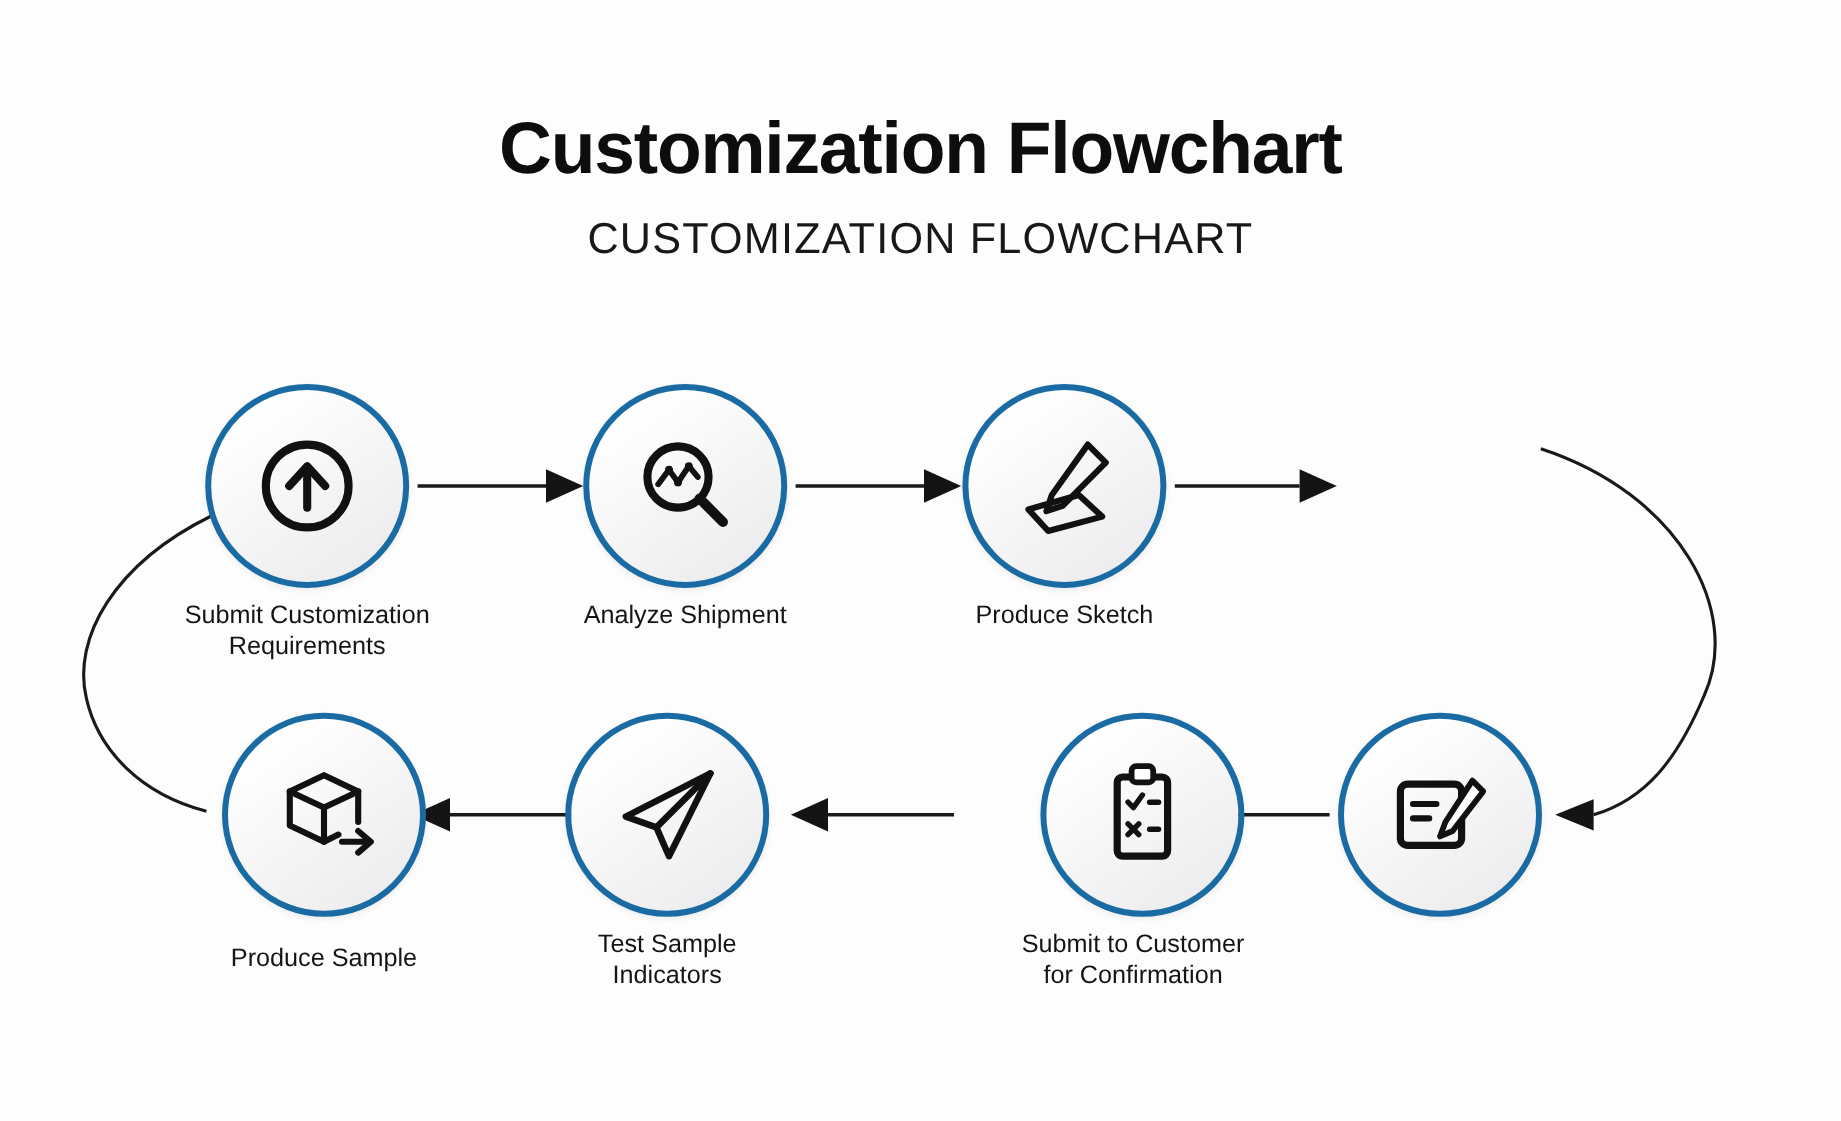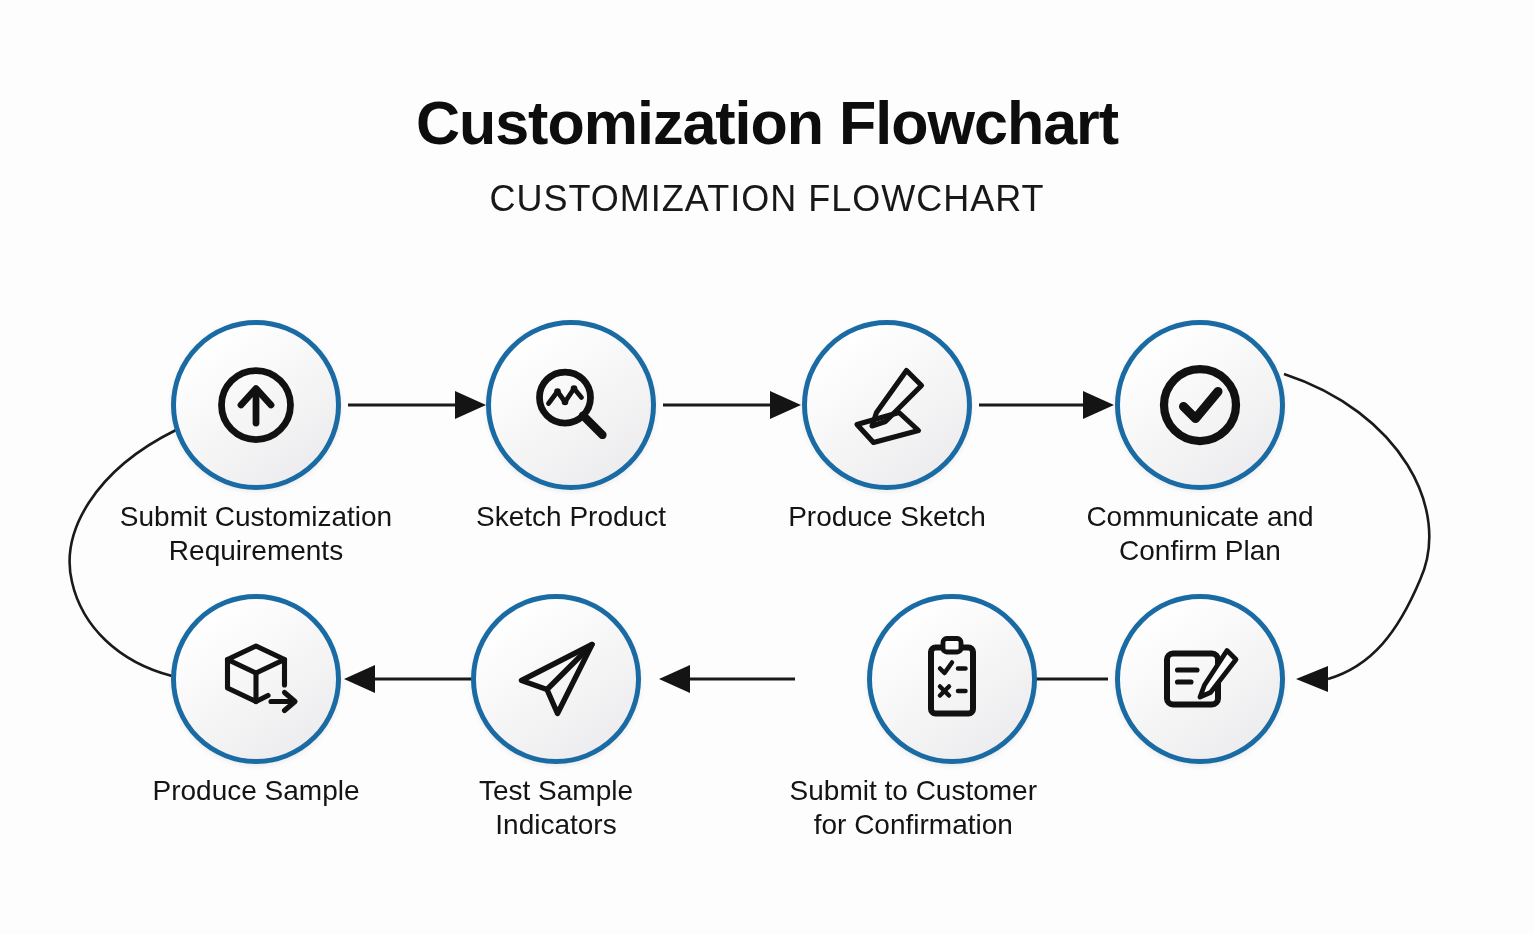--- a/index.html
+++ b/index.html
@@ -57,21 +57,21 @@
     border: 5px solid #1a6ba3;
     border-radius: 50%;
     background: linear-gradient(145deg, #ffffff 15%, #ececee 90%);
     display: flex;
     align-items: center;
     justify-content: center;
     box-shadow: 0 2px 5px rgba(0,0,0,0.07);
   }
   .label {
     margin-top: 10px;
-    font-size: 28px;
+    font-size: 21px;
     font-weight: 500;
     line-height: 1.22;
     color: #141414;
     text-align: center;
     white-space: pre-line;
   }
   .icon { display: block; }
 </style>
 </head>
 <body>
@@ -125,45 +125,35 @@
     <div class="circle">
       <svg class="icon" width="96" height="96" viewBox="0 0 64 64" fill="none" stroke="#111" stroke-linecap="round" stroke-linejoin="round">
         <circle cx="28" cy="27" r="17" stroke-width="4.5"></circle>
         <line x1="40" y1="39" x2="53" y2="52" stroke-width="5.5"></line>
         <polyline points="17,31 23,23 28,30 34,21 39,27" stroke-width="3.2"></polyline>
         <circle cx="23" cy="23" r="2.2" fill="#111" stroke="none"></circle>
         <circle cx="28" cy="30" r="2.2" fill="#111" stroke="none"></circle>
         <circle cx="34" cy="21" r="2.2" fill="#111" stroke="none"></circle>
       </svg>
     </div>
-    <div class="label">Sketch Product</div>
+    <div class="label">Analyze Shipment</div>
   </div>
 
   <div class="node" style="left:737px; top:320px;">
     <div class="circle">
       <svg class="icon" width="96" height="96" viewBox="0 0 64 64" fill="none" stroke="#111" stroke-linecap="round" stroke-linejoin="round">
         <path d="M45 9 L55 19 L31 43 L22 46 L25 37 Z" stroke-width="3.4"></path>
         <path d="M12 45 L40 37 L53 49 L23 57 Z" stroke-width="3.4"></path>
       </svg>
     </div>
     <div class="label">Produce Sketch</div>
   </div>
 
-  <div class="node" style="left:1050px; top:320px;">
-    <div class="circle">
-      <svg class="icon" width="96" height="96" viewBox="0 0 64 64" fill="none" stroke="#111" stroke-linecap="round" stroke-linejoin="round">
-        <circle cx="32" cy="32" r="24" stroke-width="5.5"></circle>
-        <polyline points="21,33 29,41 44,23" stroke-width="6"></polyline>
-      </svg>
-    </div>
-    <div class="label">Communicate and
-Confirm Plan</div>
-  </div>
-
-  <div class="node" style="left:106px; top:594px;">
+
+  <div class="node" style="left:120px; top:594px;gap:12px;">
     <div class="circle">
       <svg class="icon" width="96" height="96" viewBox="0 0 64 64" fill="none" stroke="#111" stroke-linecap="round" stroke-linejoin="round">
         <path d="M32 10 L51 19 L32 28 L13 19 Z" stroke-width="3.4"></path>
         <path d="M13 19 L13 38 L32 47 L32 28" stroke-width="3.4"></path>
         <path d="M51 19 L51 36" stroke-width="3.4"></path>
         <path d="M32 47 L40 43" stroke-width="3.4"></path>
         <line x1="42" y1="47" x2="57" y2="47" stroke-width="3.4"></line>
         <polyline points="51,41 58,47 51,53" stroke-width="3.4"></polyline>
       </svg>
     </div>

